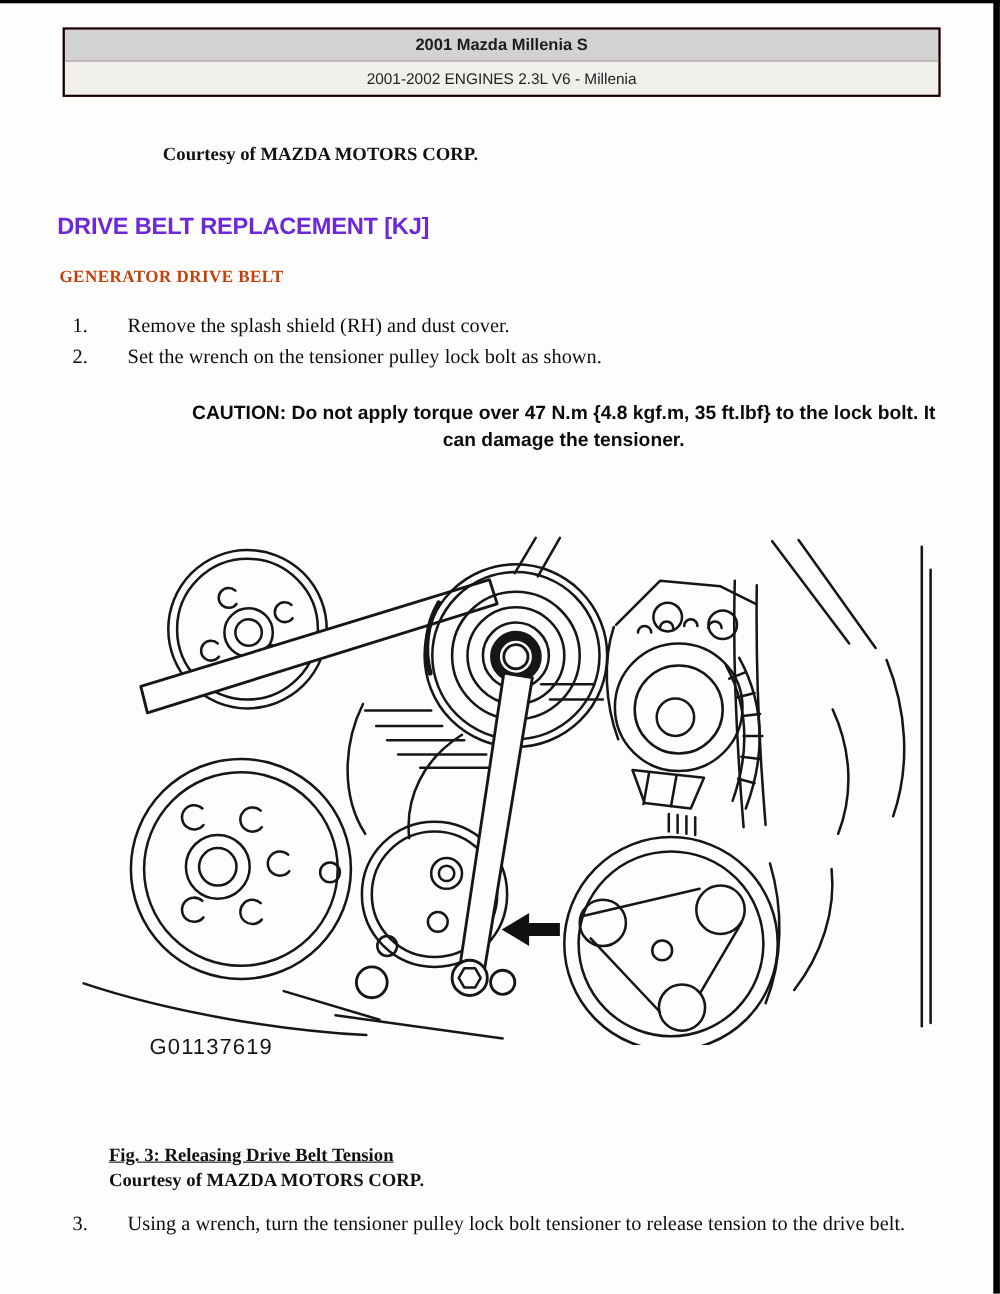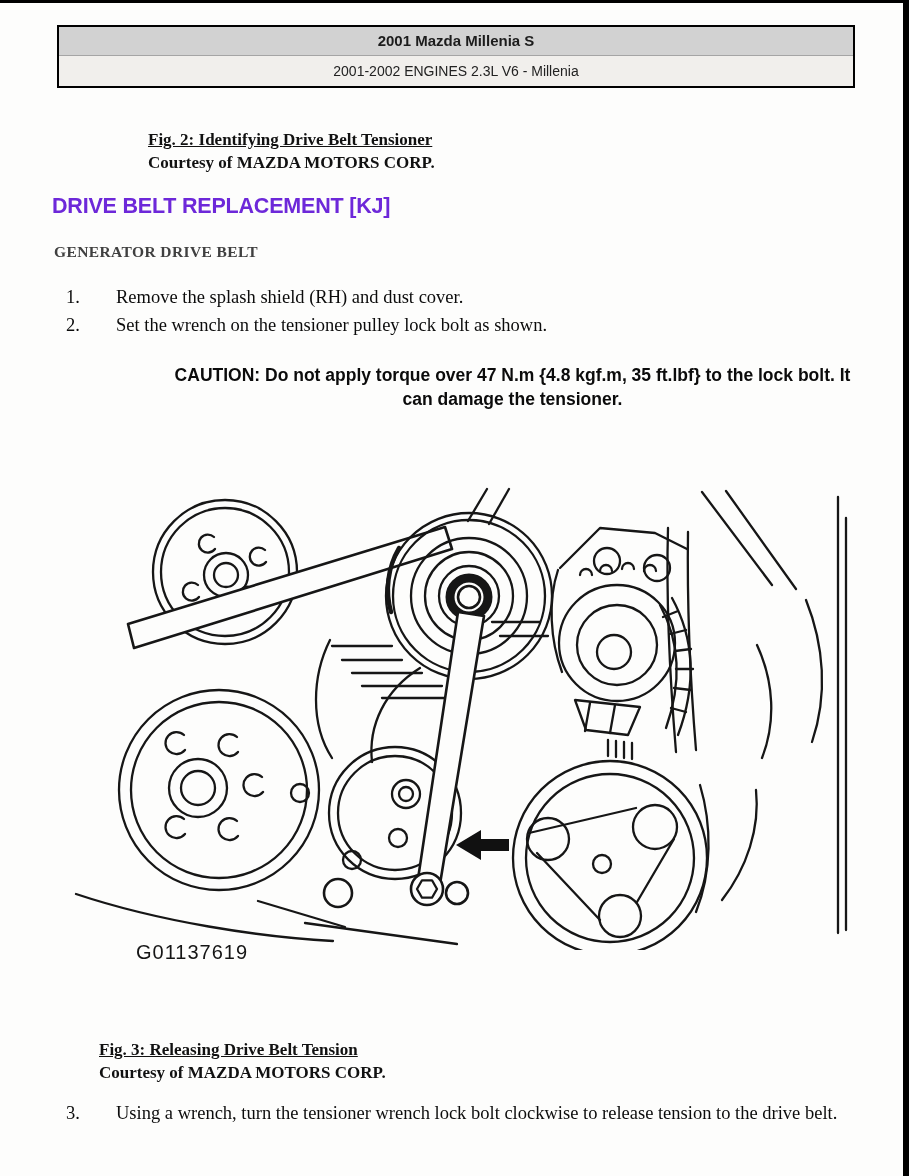--- a/index.html
+++ b/index.html
@@ -35,21 +35,21 @@
   #fig3-caption{left:99px;top:1038px;}
 
   .section-title{
     position:absolute;left:52px;top:194px;
     font-family:"Liberation Sans",sans-serif;font-weight:bold;font-size:21.5px;
     letter-spacing:-0.2px;color:#6d28d9;
   }
   .subsection-title{
     position:absolute;left:54px;top:243px;
     font-family:"Liberation Serif",serif;font-weight:bold;font-size:15.5px;
-    letter-spacing:0.4px;color:#404040;
+    letter-spacing:0.4px;color:#c2410c;
   }
 
   .step{position:absolute;font-size:18.5px;line-height:24px;}
   .step .num{position:absolute;left:0;top:0;}
   .step .txt{position:absolute;left:21px;top:0;width:766px;margin-left:29px;}
   #step-1{left:66px;top:285px;width:800px;}
   #step-2{left:66px;top:313px;width:800px;}
   #step-3{left:66px;top:1101px;width:800px;}
 
   .caution{
@@ -77,21 +77,20 @@
 
 <div class="edge-top"></div>
 <div class="edge-right"></div>
 
 <div class="header-box">
   <div class="header-row1">2001 Mazda Millenia S</div>
   <div class="header-row2">2001-2002 ENGINES 2.3L V6 - Millenia</div>
 </div>
 
 <div class="fig-caption" id="fig2-caption">
-  <div class="cap">Fig. 2: Identifying Drive Belt Tensioner</div>
   <div>Courtesy of MAZDA MOTORS CORP.</div>
 </div>
 
 <div class="section-title">DRIVE BELT REPLACEMENT [KJ]</div>
 <div class="subsection-title">GENERATOR DRIVE BELT</div>
 
 <div class="step" id="step-1">
   <span class="num">1.</span>
   <span class="txt">Remove the splash shield (RH) and dust cover.</span>
 </div>
@@ -241,14 +240,14 @@
 
 <div class="g-label">G01137619</div>
 
 <div class="fig-caption" id="fig3-caption">
   <div class="cap">Fig. 3: Releasing Drive Belt Tension</div>
   <div>Courtesy of MAZDA MOTORS CORP.</div>
 </div>
 
 <div class="step" id="step-3">
   <span class="num">3.</span>
-  <span class="txt">Using a wrench, turn the tensioner wrench lock bolt clockwise to release tension to the drive belt.</span>
+  <span class="txt">Using a wrench, turn the tensioner pulley lock bolt tensioner to release tension to the drive belt.</span>
 </div>
 
 </body></html>

